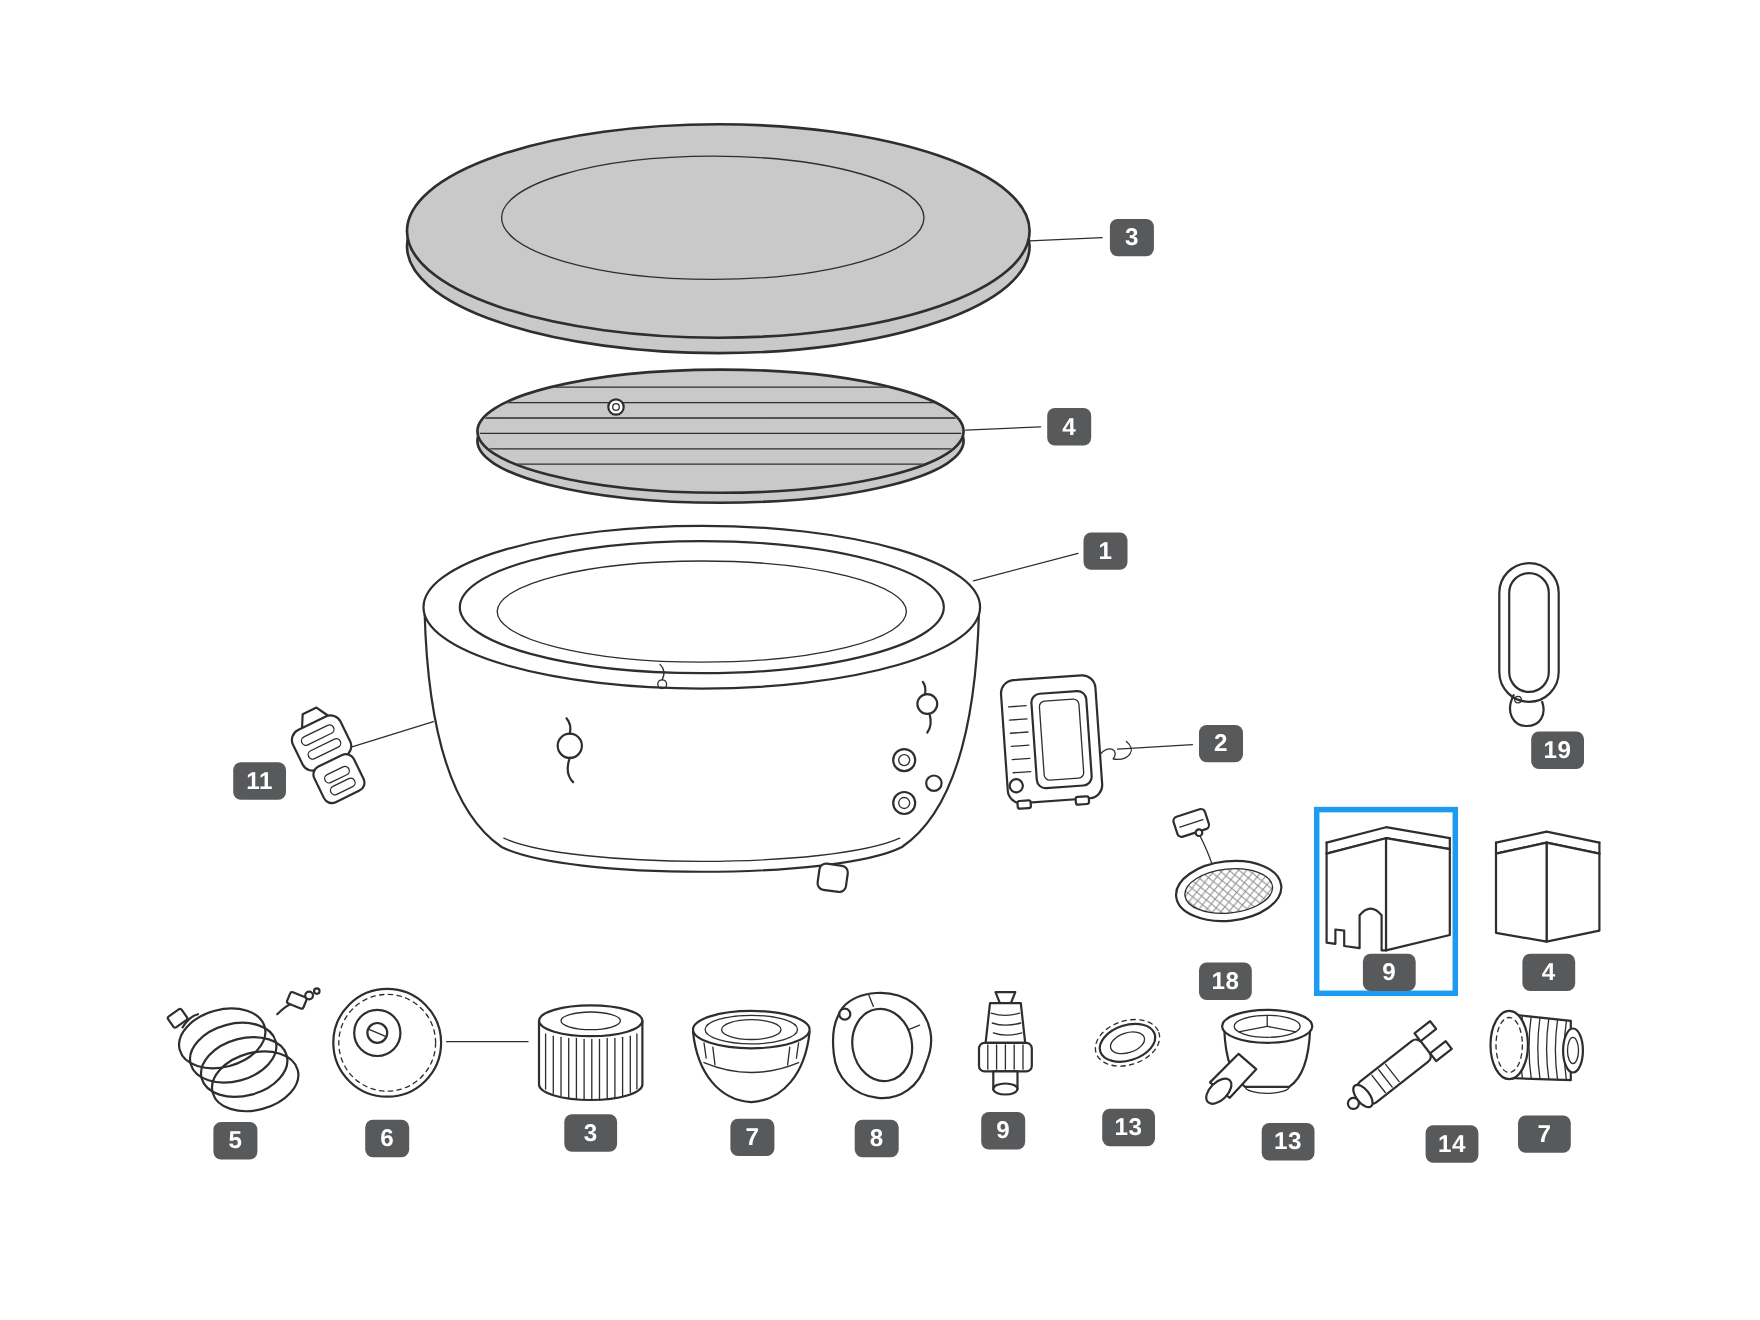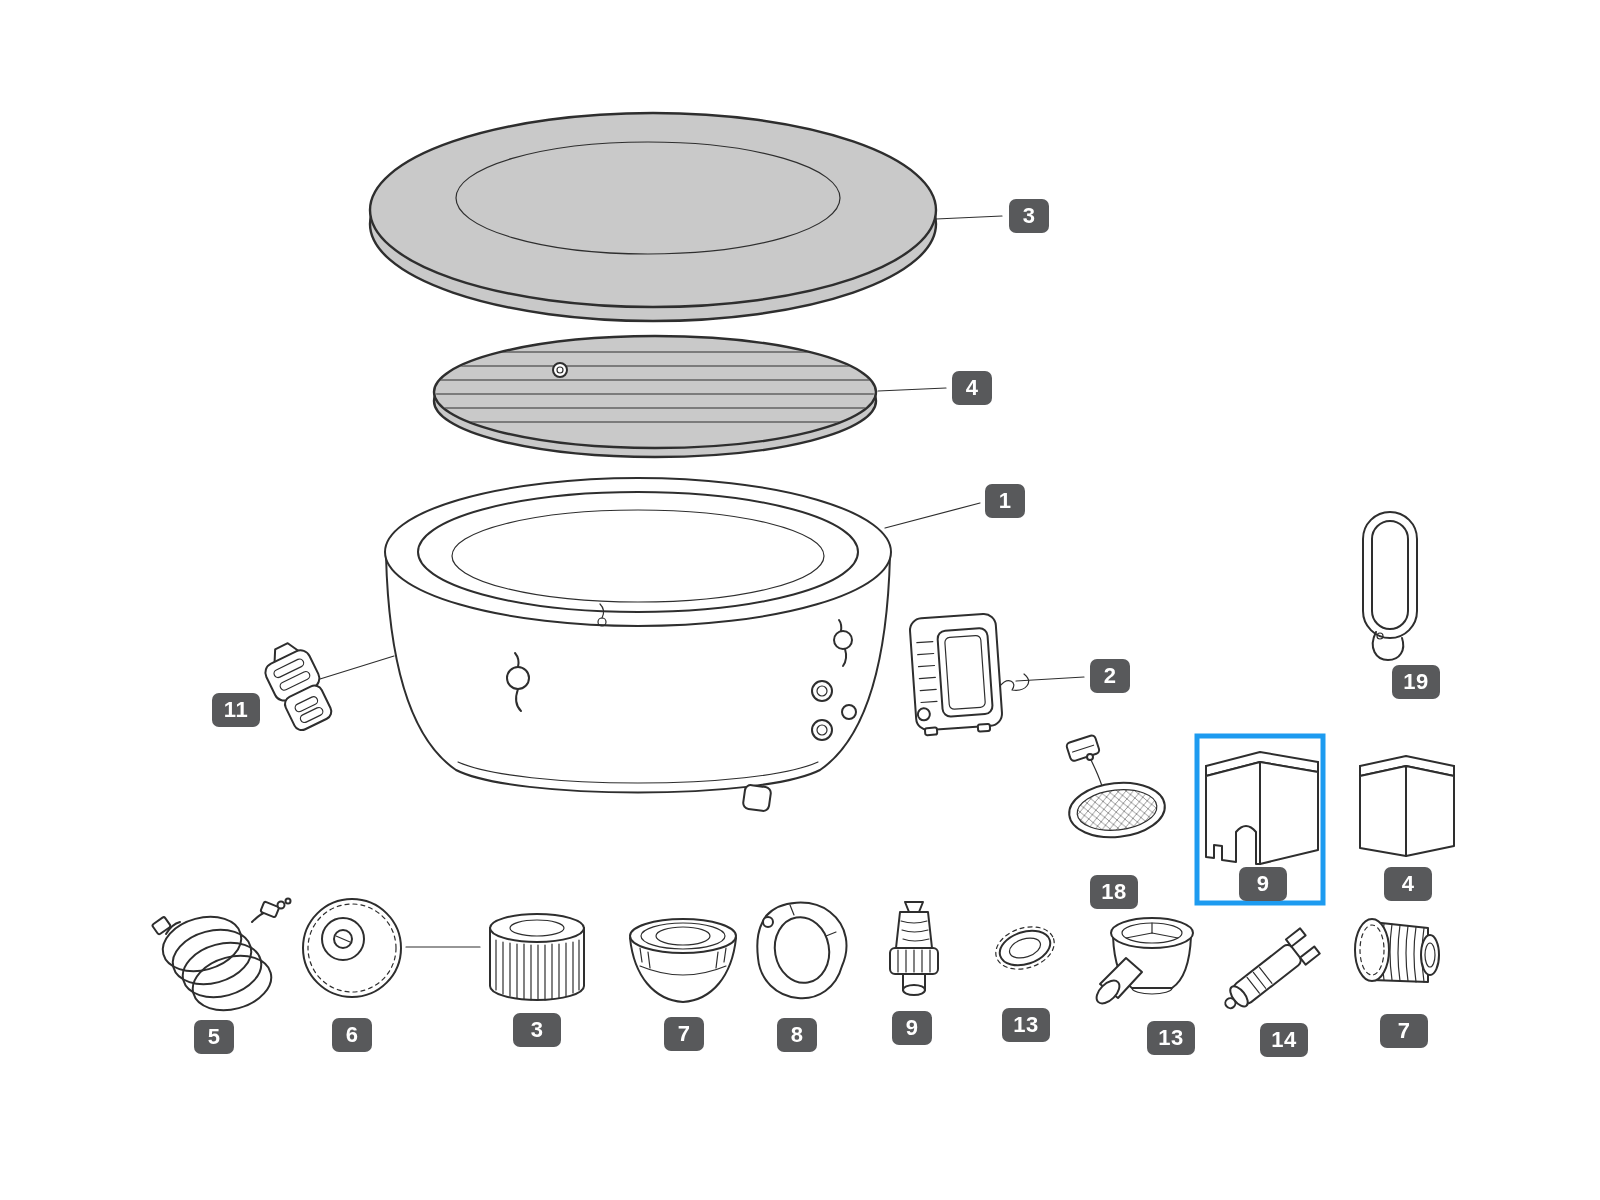--- a/index.html
+++ b/index.html
@@ -321,20 +321,20 @@
   <div class="badge" style="left:972px;top:388px">4</div>
   <div class="badge" style="left:214px;top:1037px">5</div>
   <div class="badge" style="left:352px;top:1035px">6</div>
   <div class="badge" style="left:684px;top:1034px">7</div>
   <div class="badge" style="left:797px;top:1035px">8</div>
   <div class="badge" style="left:912px;top:1028px">9</div>
   <div class="badge badge--wide" style="left:1026px;top:1025px">13</div>
   <div class="badge badge--wide" style="left:236px;top:710px">11</div>
   <div class="badge badge--wide" style="left:537px;top:1030px">3</div>
   <div class="badge badge--wide" style="left:1171px;top:1038px">13</div>
-  <div class="badge badge--wide" style="left:1284px;top:1040px">14</div>
+  <div class="badge badge--wide" style="left:1320px;top:1040px">14</div>
   <div class="badge badge--wide" style="left:1404px;top:1031px">7</div>
   <div class="badge badge--wide" style="left:1408px;top:884px">4</div>
   <div class="badge badge--wide" style="left:1263px;top:884px">9</div>
   <div class="badge badge--wide" style="left:1114px;top:892px">18</div>
   <div class="badge badge--wide" style="left:1416px;top:682px">19</div>
 
 </div>
 
 </body></html>

